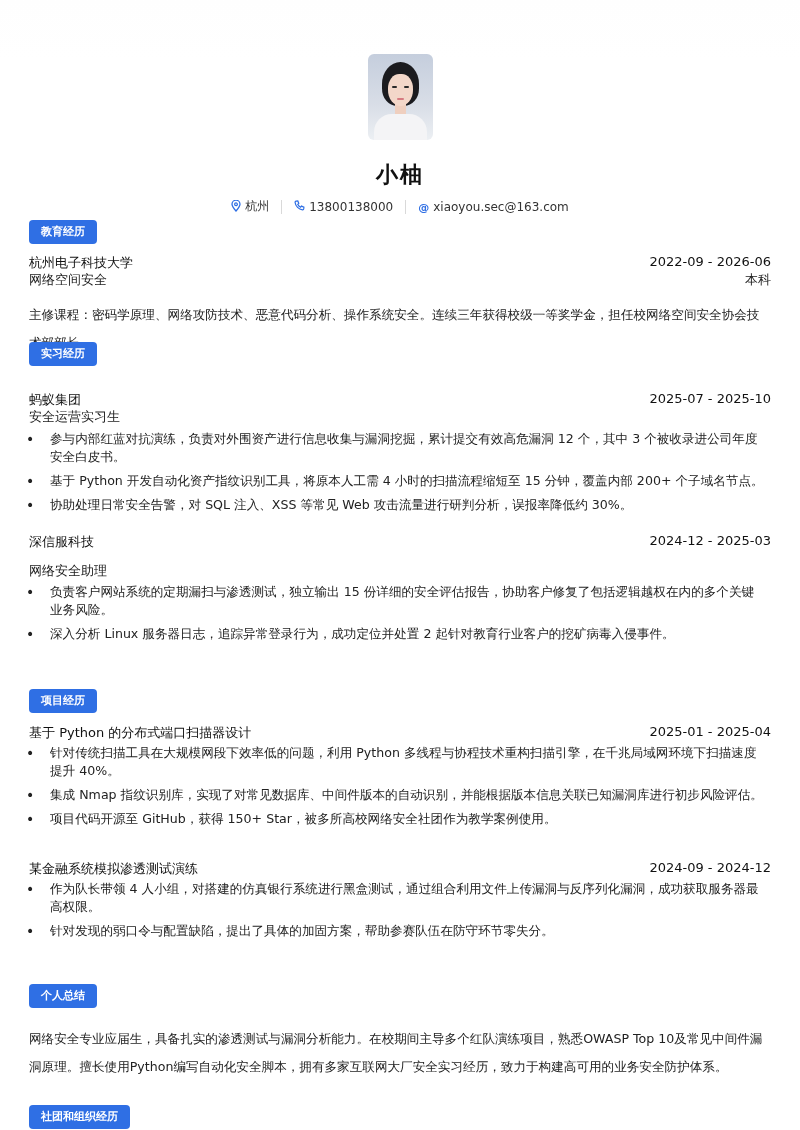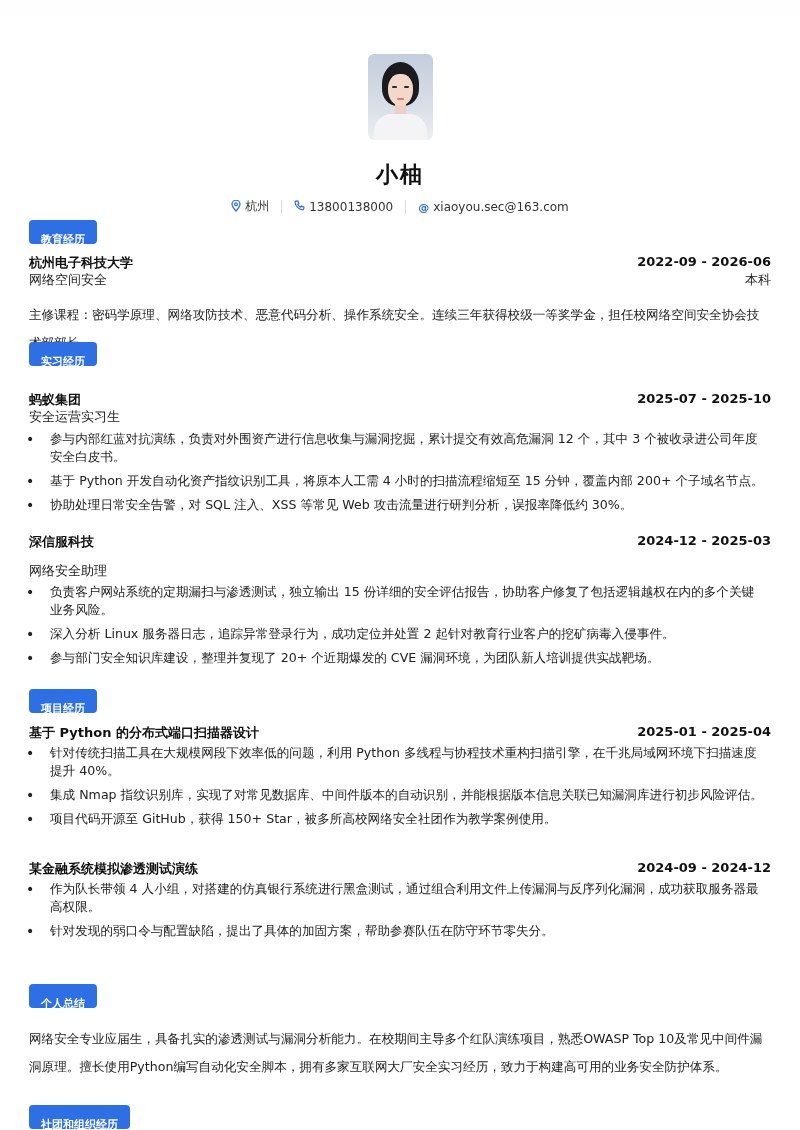--- a/index.html
+++ b/index.html
@@ -15,24 +15,24 @@
   .photo .eye { position: absolute; top: 32px; width: 5px; height: 2px; background: #2a2a2a; border-radius: 2px; }
   .photo .lip { position: absolute; left: 29px; top: 44px; width: 7px; height: 2px; background: #d67a80; border-radius: 2px; }
   .photo .neck { position: absolute; left: 27px; top: 50px; width: 11px; height: 12px; background: #efcfbf; }
   .photo .body { position: absolute; left: 6px; top: 60px; width: 53px; height: 30px; border-radius: 18px 18px 0 0; background: #f4f4f6; }
   .name { font-size: 22px; font-weight: bold; margin-top: 20px; letter-spacing: 2px; color: #111; }
   .contacts { margin-top: 8px; font-size: 12px; color: #333; display: flex; justify-content: center; align-items: center; }
   .contact { display: flex; align-items: flex-end; gap: 4px; }
   .contact .ic { color: #2f6fe4; font-size: 11px; }
   .sep { width: 1px; height: 14px; background: #d9d9d9; margin: 0 12px; }
 
-  .section-tag { position: absolute; left: 29px; height: 24px; padding: 8px 12px; background: #2f6fe4; color: #fff;
+  .section-tag { position: absolute; left: 29px; height: 24px; padding: 0 12px; background: #2f6fe4; color: #fff;
                  font-size: 11px; font-weight: bold; line-height: 24px; border-radius: 4px; }
   .row { position: absolute; left: 29px; width: 742px; display: flex; justify-content: space-between; font-size: 13px; }
-  .b { font-weight: bold; color: #111; text-align: center; }
+  .b { font-weight: normal; color: #111; text-align: center; }
   .sub { color: #222; }
   .para { position: absolute; left: 29px; width: 742px; font-size: 12.6px; line-height: 28px; color: #222; margin-top: 8px; }
   ul.bullets { position: absolute; left: 22px; width: 742px; list-style: none; font-size: 12.6px; color: #222; }
   ul.bullets li { position: relative; padding-left: 28px; line-height: 18px; margin-bottom: 6px; }
   ul.bullets li::before { content: "•"; position: absolute; left: 4px; top: 0; font-size: 14px; color: #222; }
 </style>
 </head>
 <body>
 
 <div class="page">
@@ -103,21 +103,20 @@
   <div class="row" style="top:533px">
     <span class="b">深信服科技</span>
     <span class="b">2024-12 - 2025-03</span>
   </div>
   <div class="row" style="top:562px">
     <span class="sub">网络安全助理</span>
   </div>
   <ul class="bullets" style="top:583px">
     <li>负责客户网站系统的定期漏扫与渗透测试，独立输出 15 份详细的安全评估报告，协助客户修复了包括逻辑越权在内的多个关键业务风险。</li>
     <li>深入分析 Linux 服务器日志，追踪异常登录行为，成功定位并处置 2 起针对教育行业客户的挖矿病毒入侵事件。</li>
-    <li>参与部门安全知识库建设，整理并复现了 20+ 个近期爆发的 CVE 漏洞环境，为团队新人培训提供实战靶场。</li>
   </ul>
 
   <div class="section-tag" style="top:689px">项目经历</div>
   <div class="row" style="top:724px">
     <span class="b">基于 Python 的分布式端口扫描器设计</span>
     <span class="b">2025-01 - 2025-04</span>
   </div>
   <ul class="bullets" style="top:744px">
     <li>针对传统扫描工具在大规模网段下效率低的问题，利用 Python 多线程与协程技术重构扫描引擎，在千兆局域网环境下扫描速度提升 40%。</li>
     <li>集成 Nmap 指纹识别库，实现了对常见数据库、中间件版本的自动识别，并能根据版本信息关联已知漏洞库进行初步风险评估。</li>

